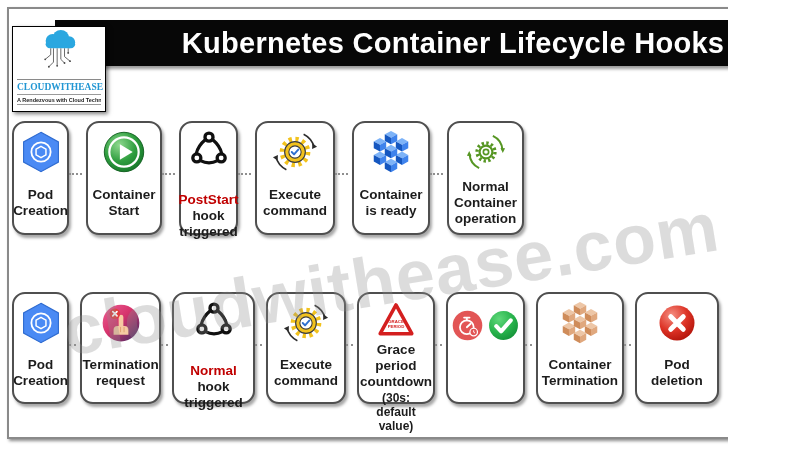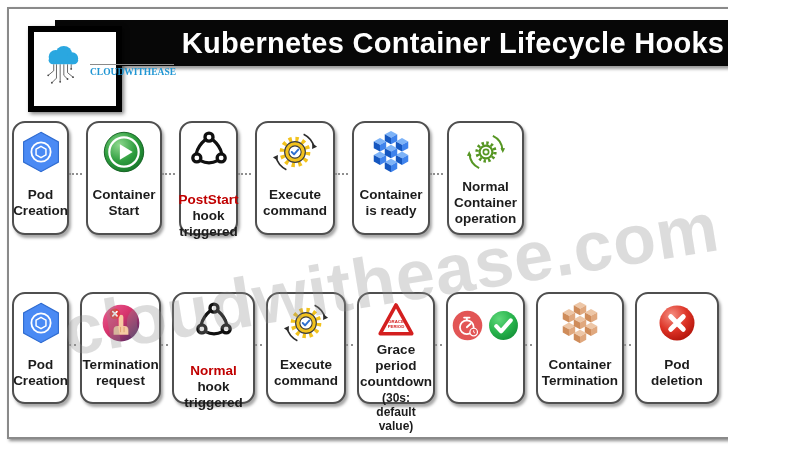--- a/index.html
+++ b/index.html
@@ -3,22 +3,22 @@
 <meta charset="utf-8">
 <style>
   html,body{margin:0;padding:0;background:#fff;font-family:"Liberation Sans",sans-serif;}
   .stage{position:relative;width:728px;height:454px;background:#fff;overflow:hidden;}
   .frame{position:absolute;left:7px;top:7px;width:778px;height:432px;border:2px solid #8a8a8a;
          box-shadow:2px 2px 3px rgba(0,0,0,.45);background:#fff;box-sizing:border-box;}
   .titlebar{position:absolute;left:55px;top:20px;width:724px;height:46px;background:#070707;
             box-shadow:3px 3px 3px rgba(0,0,0,.4);display:flex;align-items:center;justify-content:center;
             padding-left:72px;box-sizing:border-box;z-index:2;}
   .titlebar .t{color:#fff;font-size:29px;font-weight:700;letter-spacing:.3px;white-space:nowrap;}
-  .logo{position:absolute;left:28px;top:26px;width:94px;height:86px;background:#fff;border:6px solid #000000;
-        box-shadow:2px 2px 4px rgba(0,0,0,.5);z-index:4;display:flex;flex-direction:row;align-items:center;
+  .logo{position:absolute;left:12px;top:26px;width:94px;height:86px;background:#fff;border:1px solid #000000;
+        box-shadow:2px 2px 4px rgba(0,0,0,.5);z-index:4;display:flex;flex-direction:column;align-items:center;
         padding-top:2px;box-sizing:border-box;}
   .logo .brand{font-family:"Liberation Serif",serif;font-size:9.5px;font-weight:700;color:#2196d3;
                border-top:1px solid #8a8a8a;padding-top:2px;width:84px;text-align:center;}
   .logo .tagline{font-size:5.5px;font-weight:700;color:#1d1d1d;border-top:1px solid #9a9a9a;
                  border-bottom:1px solid #9a9a9a;margin-top:2px;padding:1.5px 0;width:84px;text-align:center;white-space:nowrap;overflow:hidden;}
   .watermark{position:absolute;left:64px;top:292px;font-size:70px;font-weight:700;color:#8f8f8f;opacity:.30;
              transform:rotate(-9.2deg);transform-origin:left center;white-space:nowrap;z-index:6;
              pointer-events:none;letter-spacing:1px;}
   .flow{position:absolute;left:12px;display:flex;z-index:3;}
   .flow-0{top:121px;gap:17px;}

